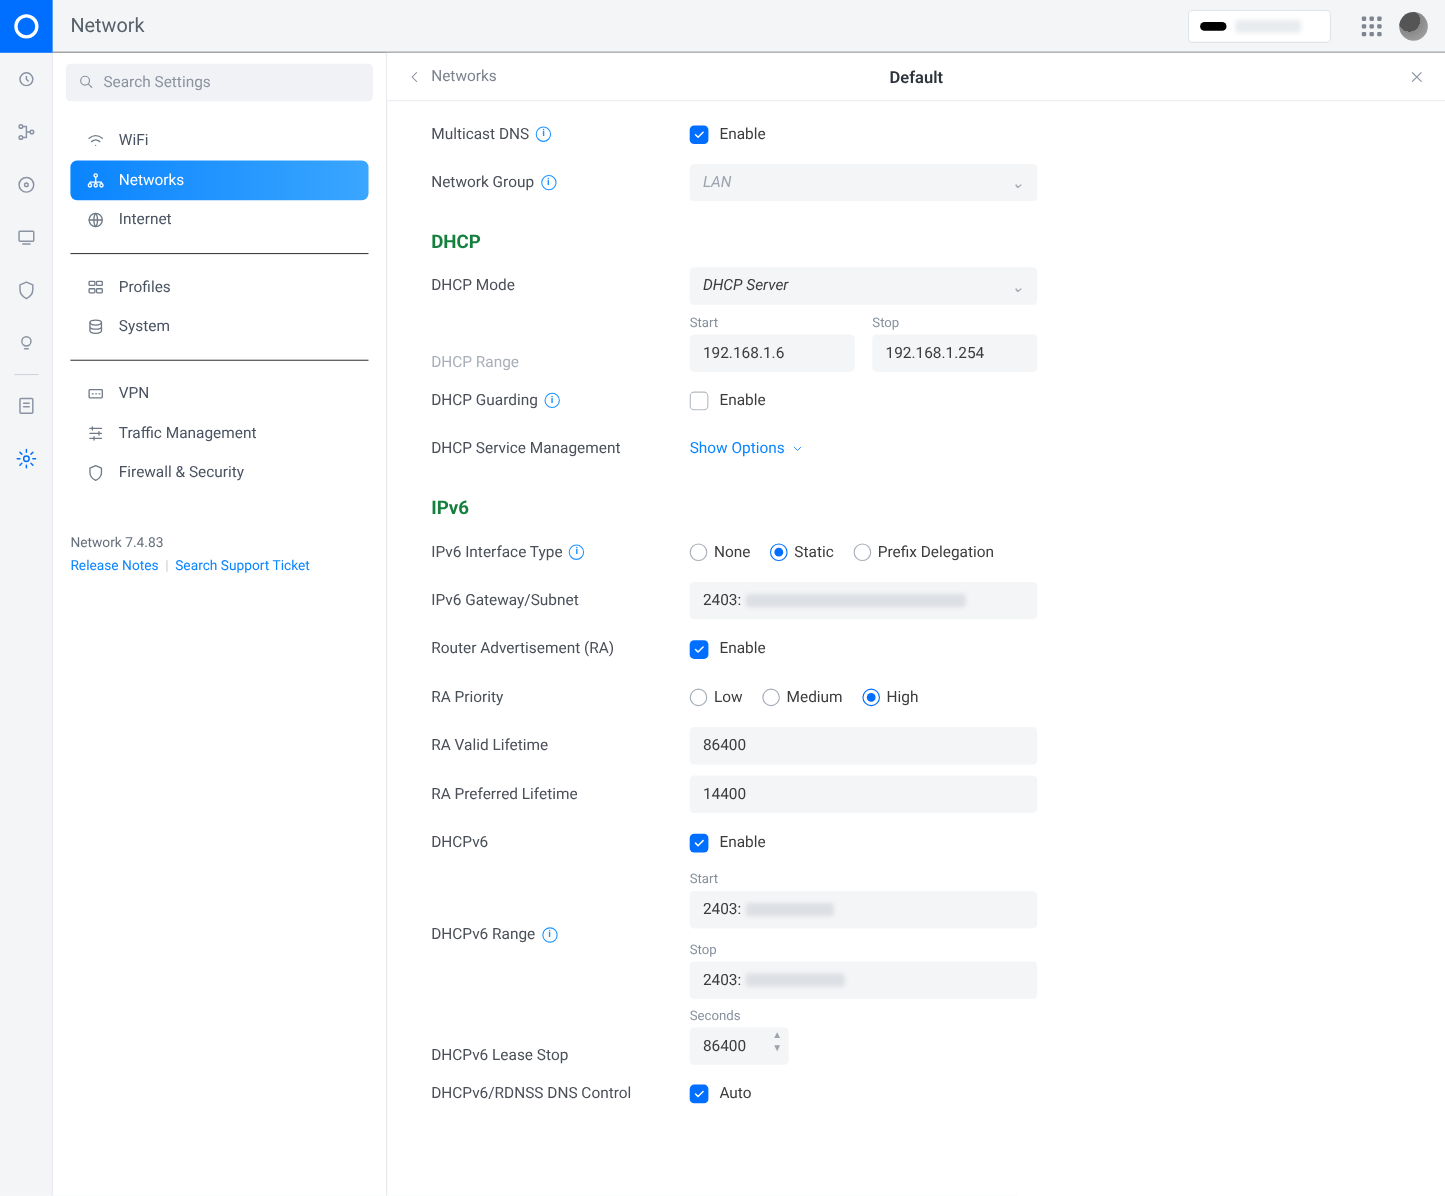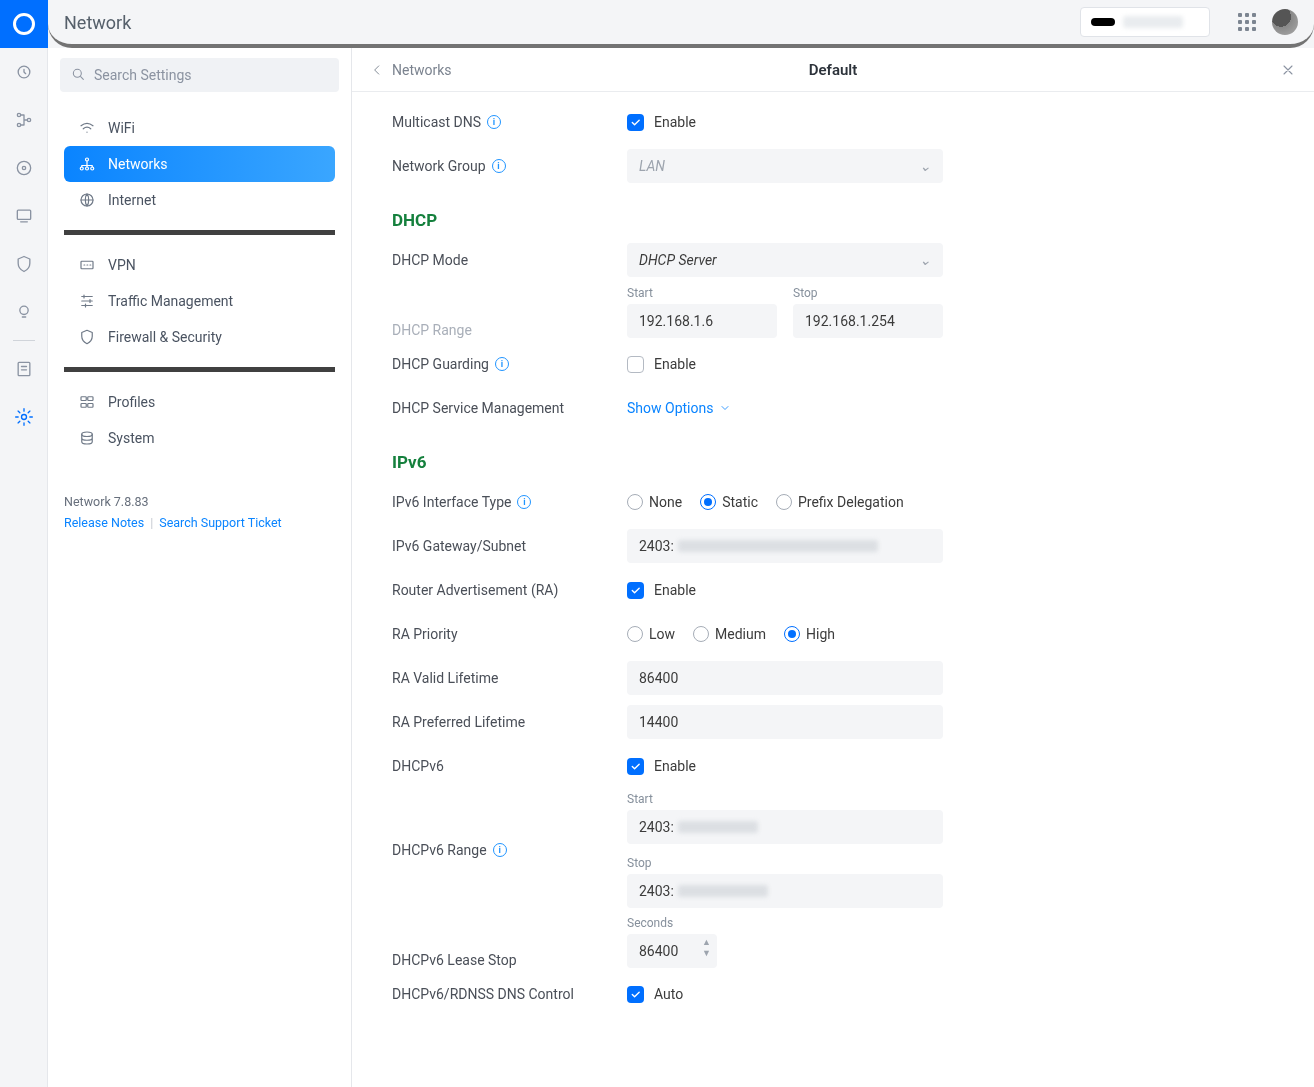--- a/index.html
+++ b/index.html
@@ -5,38 +5,38 @@
 * { box-sizing: border-box; margin: 0; padding: 0; font-family: -apple-system, BlinkMacSystemFont, "Segoe UI", Roboto, Helvetica, Arial, sans-serif; }
 body { background: #f4f5f7; width: 1314px; height: 1087px; overflow: hidden; display: flex; color: #3c3c3c; font-size: 14px; }
 .rail { width: 48px; background: #f4f5f7; border-right: 1px solid #e5e7eb; display: flex; flex-direction: column; align-items: center; padding-top: 0; }
 .rail .logo { width: 48px; height: 48px; background: #006fff; display: flex; align-items: center; justify-content: center; }
 .rail .logo-circle { width: 22px; height: 22px; border: 3px solid #fff; border-radius: 50%; }
 .rail-icon { width: 48px; height: 48px; display: flex; align-items: center; justify-content: center; color: #8a93a2; }
 .rail-icon svg { width: 20px; height: 20px; }
 .rail-icon.active { color: #006fff; }
 .rail-sep { width: 22px; height: 1px; background: #d0d4da; margin: 4px 0; }
 .main { flex: 1; display: flex; flex-direction: column; }
-.topbar { height: 48px; background: #f4f5f7; border-bottom: 4px solid #737373; display: flex; align-items: center; padding: 0 16px; border-radius: 24px; }
+.topbar { height: 48px; background: #f4f5f7; border-bottom: 1px solid #737373; display: flex; align-items: center; padding: 0 16px; }
 .topbar .title { font-size: 18px; color: #56606b; font-weight: 400; }
 .topbar .spacer { flex: 1; }
 .topbar .chip { height: 30px; min-width: 130px; background: #fff; border: 1px solid #e0e3e8; border-radius: 4px; display: flex; align-items: center; padding: 0 10px; gap: 8px; margin-right: 12px; }
 .topbar .chip .dot { width: 24px; height: 8px; background: #000; border-radius: 5px;}
 .topbar .chip .blur { width: 60px; height: 12px; background: #e9ecef; border-radius: 3px; filter: blur(2px);}
 .apps-icon { width: 18px; height: 18px; display: grid; grid-template-columns: repeat(3,4px); grid-template-rows: repeat(3,4px); gap: 3px; margin: 0 16px;}
 .apps-icon div{ background:#7c8591; border-radius:1px;}
 .avatar{ width:26px; height:26px; border-radius:50%; background: radial-gradient(circle at 35% 30%, #555 40%, #888 40%, #aaa 100%); }
 .content { flex: 1; display: flex; background: #fff; }
 .sidebar { width: 304px; border-right: 1px solid #e5e7eb; display: flex; flex-direction: column; }
 .search-wrap { padding: 10px 12px 10px 12px; }
 .search { position: relative; }
 .search input { width: 100%; height: 34px; background: #f0f2f5; border: none; border-radius: 4px; padding: 0 12px 0 34px; font-size: 14px; color: #3c3c3c; }
 .search input::placeholder { color: #8b93a1; }
 .search .sicon { position: absolute; left: 10px; top: 8px; color: #8b93a1; }
 .nav { padding: 4px 8px; }
-.nav-group { border-bottom: 5px solid #404040; margin: 4px 8px 12px 8px; padding-bottom: 12px;}
+.nav-group { border-bottom: 1px solid #404040; margin: 4px 8px 12px 8px; padding-bottom: 12px;}
 .nav-group:last-of-type{border-bottom:none;}
 .nav-item { display: flex; align-items: center; gap: 12px; height: 36px; padding: 0 14px; border-radius: 6px; color: #4a5361; cursor: pointer; font-size:14px;}
 .nav-item .nicon { width: 18px; height: 18px; color: #707a88; }
 .nav-item.active { background: linear-gradient(90deg,#0a84ff,#3aa6ff); color: #fff; }
 .nav-item.active .nicon { color: #fff; }
 .footer { padding: 10px 16px; font-size: 12.5px; color: #676f7c; }
 .footer .links { margin-top: 6px;}
 .footer a { color: #0a84ff; text-decoration: none; }
 .footer .bar{ color:#c6cbd2; margin:0 6px;}
 .detail { flex: 1; display: flex; flex-direction: column; }
@@ -206,68 +206,68 @@
                   <path class="svg-stroke" d="M4 12h16M12 4c3 3 3 13 0 16M12 4c-3 3-3 13 0 16"></path>
                 </svg>
               </span>
               <span>Internet</span>
             </div>
         </div>
         <div class="nav-group">
           <div class="nav-item">
               <span class="nicon">
                 <svg viewBox="0 0 24 24">
-                  <rect class="svg-stroke" x="4" y="7" width="16" height="10" rx="1"></rect>
-                  <path class="svg-stroke" d="M8 12h1M12 12h1M16 12h1"></path>
-                </svg>
-              </span>
-              <span>VPN</span>
-            </div>
-          <div class="nav-item">
-              <span class="nicon">
-                <svg viewBox="0 0 24 24">
-                  <path class="svg-stroke" d="M5 6h14M5 12h14M5 18h14M8 4v4M16 10v4M10 16v4"></path>
-                </svg>
-              </span>
-              <span>Traffic Management</span>
-            </div>
-          <div class="nav-item">
-              <span class="nicon">
-                <svg viewBox="0 0 24 24">
-                  <path class="svg-stroke" d="M12 3l7 3v5c0 5-3 8-7 10-4-2-7-5-7-10V6l7-3z"></path>
-                </svg>
-              </span>
-              <span>Firewall &amp; Security</span>
-            </div>
-        </div>
-        <div class="nav-group">
-          <div class="nav-item">
-              <span class="nicon">
-                <svg viewBox="0 0 24 24">
                   <rect class="svg-stroke" x="4" y="5" width="7" height="5" rx="1"></rect>
                   <rect class="svg-stroke" x="13" y="5" width="7" height="5" rx="1"></rect>
                   <rect class="svg-stroke" x="4" y="14" width="7" height="5" rx="1"></rect>
                   <rect class="svg-stroke" x="13" y="14" width="7" height="5" rx="1"></rect>
                 </svg>
               </span>
               <span>Profiles</span>
             </div>
           <div class="nav-item">
               <span class="nicon">
                 <svg viewBox="0 0 24 24">
                   <ellipse class="svg-stroke" cx="12" cy="7" rx="7" ry="3"></ellipse>
                   <path class="svg-stroke" d="M5 7v5c0 1.7 3.1 3 7 3s7-1.3 7-3V7M5 12v5c0 1.7 3.1 3 7 3s7-1.3 7-3v-5"></path>
                 </svg>
               </span>
               <span>System</span>
             </div>
         </div>
+        <div class="nav-group">
+          <div class="nav-item">
+              <span class="nicon">
+                <svg viewBox="0 0 24 24">
+                  <rect class="svg-stroke" x="4" y="7" width="16" height="10" rx="1"></rect>
+                  <path class="svg-stroke" d="M8 12h1M12 12h1M16 12h1"></path>
+                </svg>
+              </span>
+              <span>VPN</span>
+            </div>
+          <div class="nav-item">
+              <span class="nicon">
+                <svg viewBox="0 0 24 24">
+                  <path class="svg-stroke" d="M5 6h14M5 12h14M5 18h14M8 4v4M16 10v4M10 16v4"></path>
+                </svg>
+              </span>
+              <span>Traffic Management</span>
+            </div>
+          <div class="nav-item">
+              <span class="nicon">
+                <svg viewBox="0 0 24 24">
+                  <path class="svg-stroke" d="M12 3l7 3v5c0 5-3 8-7 10-4-2-7-5-7-10V6l7-3z"></path>
+                </svg>
+              </span>
+              <span>Firewall &amp; Security</span>
+            </div>
+        </div>
       </div>
       <div class="footer">
-        <div>Network 7.8.83</div>
+        <div>Network 7.4.83</div>
         <div class="links">
           <a href="#">Release Notes</a><span class="bar">|</span><a href="#">Search Support Ticket</a>
         </div>
       </div>
     </div>
 
     <div class="detail">
       <div class="dheader">
         <div class="back">
           <svg width="14" height="14" viewBox="0 0 24 24">

